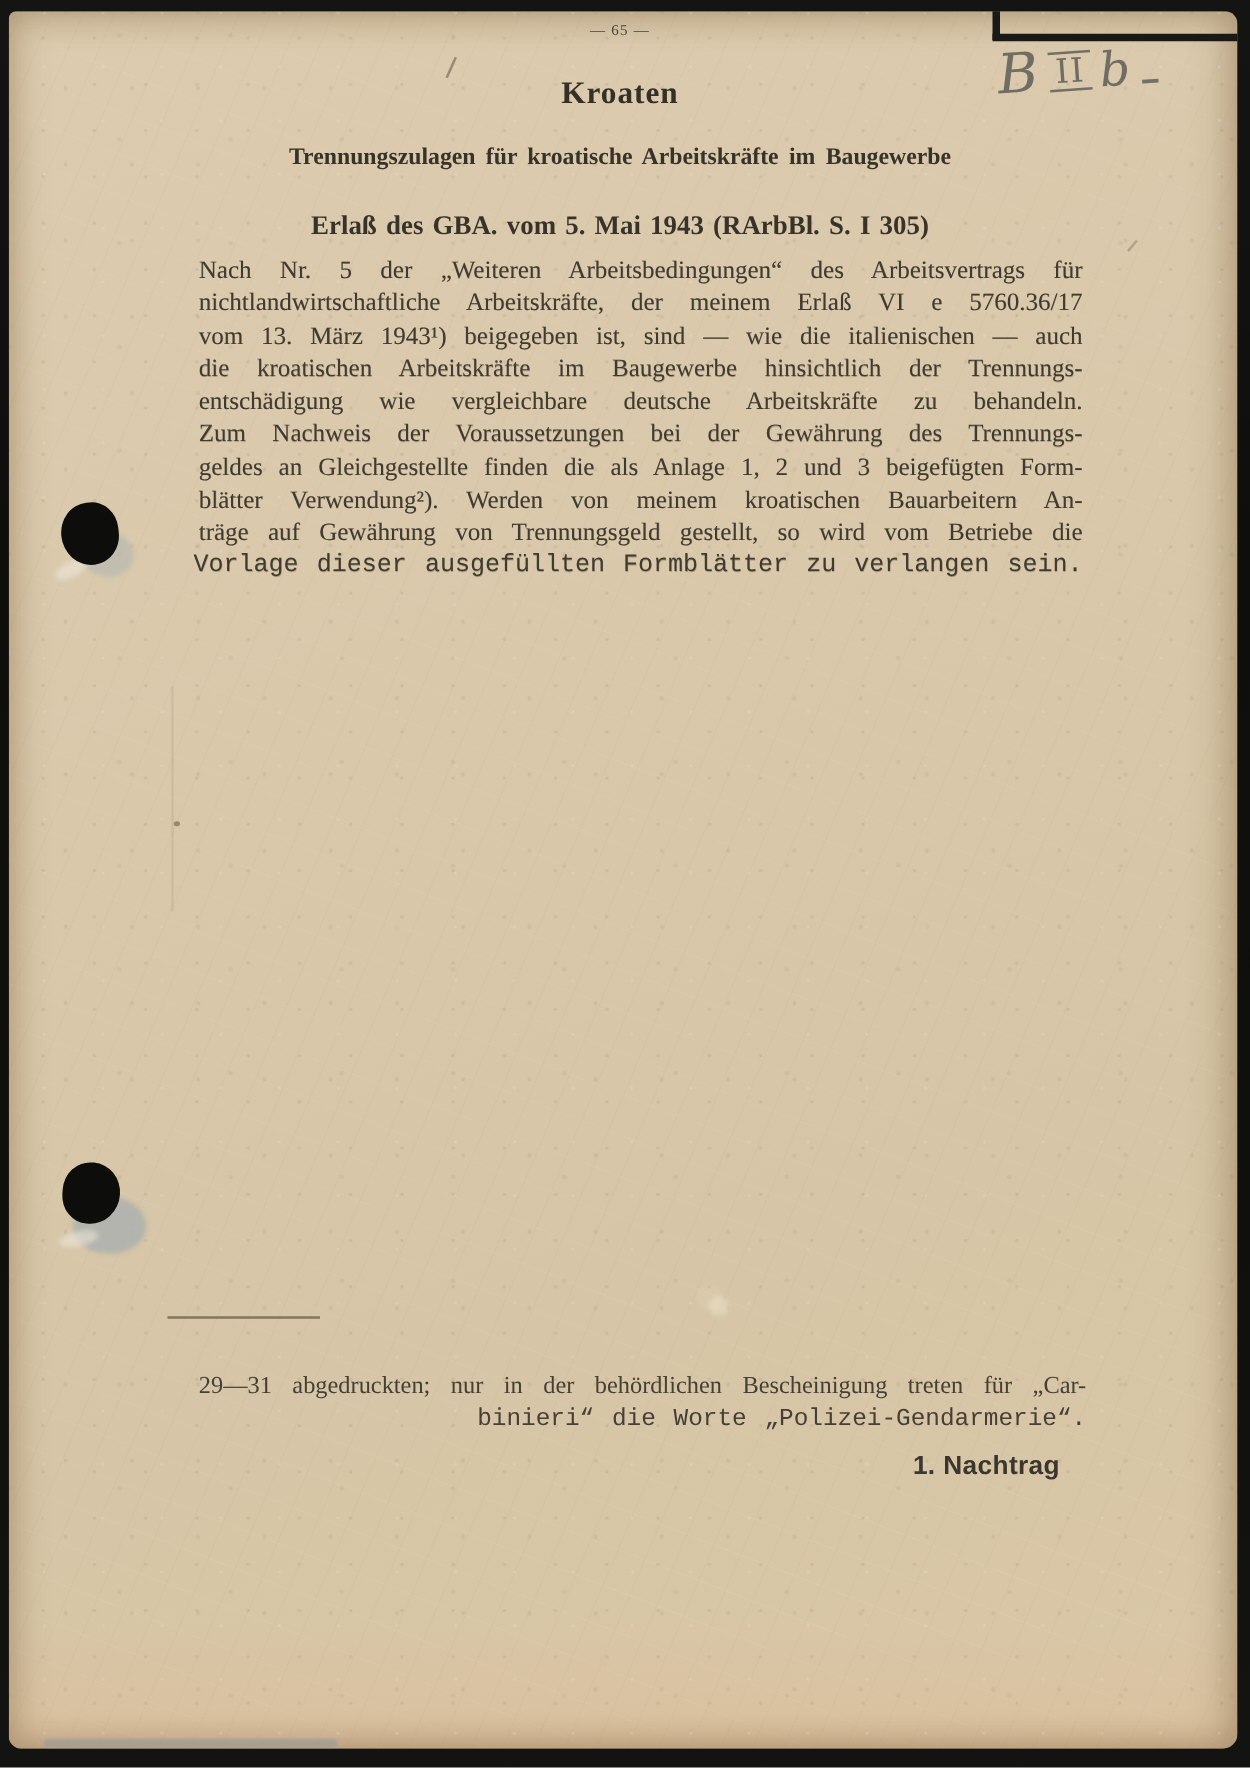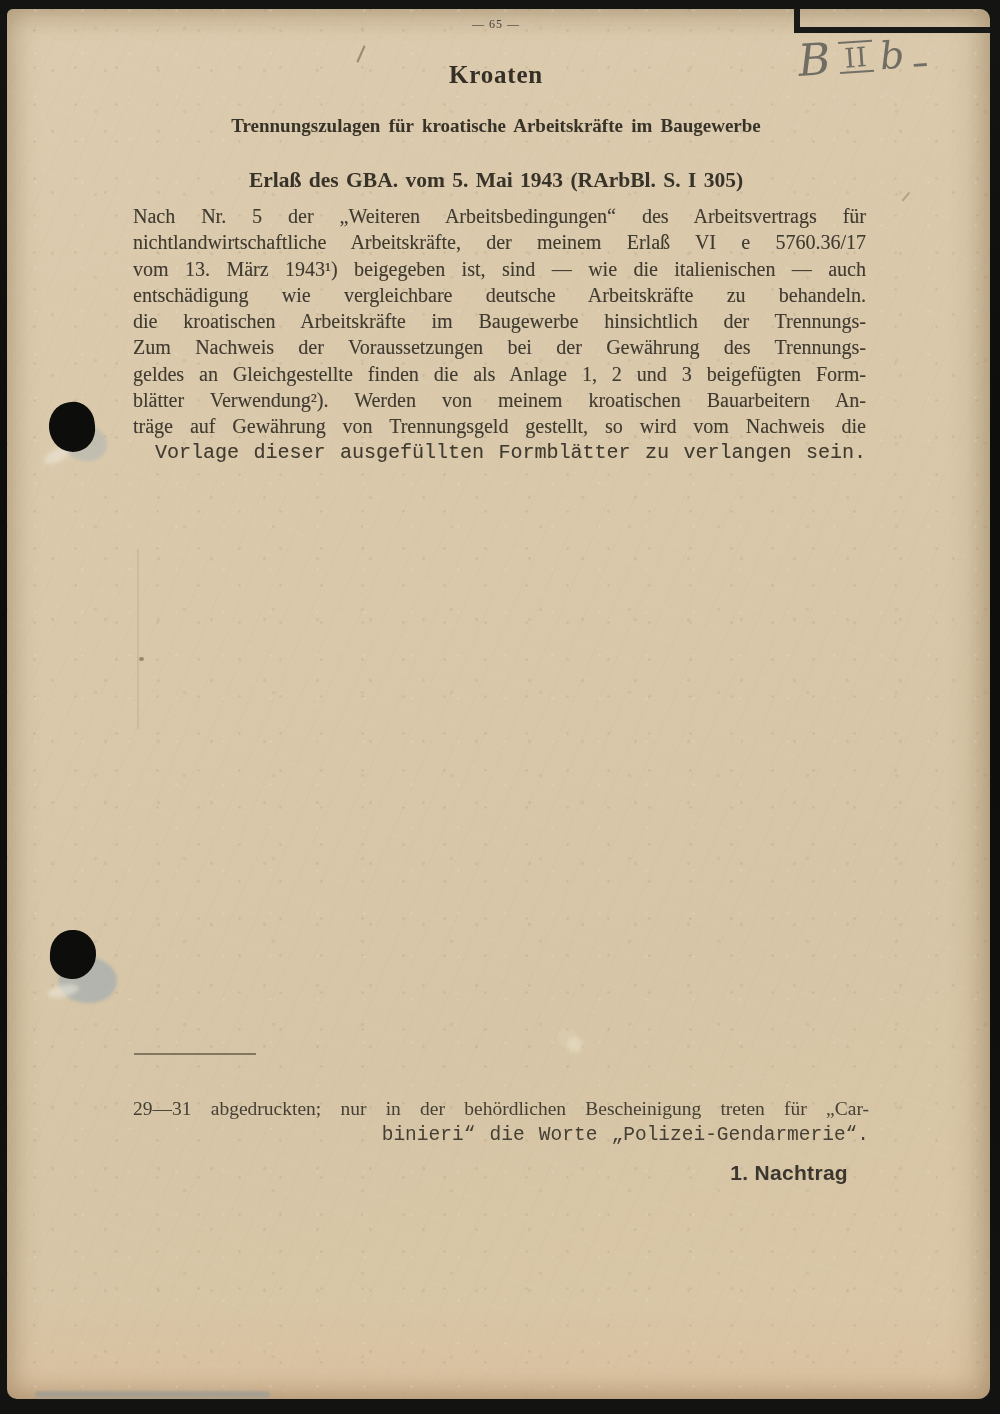--- a/index.html
+++ b/index.html
@@ -37,21 +37,21 @@
   .center-col{position:absolute;left:119px;width:740px;text-align:center;}
   .page-number{position:absolute;top:8px;width:100%;font-size:12px;letter-spacing:1px;color:#46413a;}
   .kicker{position:absolute;top:52px;width:100%;font-size:25px;font-weight:bold;letter-spacing:.8px;color:#353027;}
   .doc-title{position:absolute;top:106px;width:100%;font-size:19px;font-weight:bold;word-spacing:3.5px;color:#383329;}
   .doc-subtitle{position:absolute;top:139px;width:100%;font-size:21.5px;font-weight:bold;word-spacing:2px;color:#383329;margin-top:20px;}
   .body-text{
     position:absolute;left:126px;top:194px;width:733px;
     font-size:20px;line-height:26.3px;color:#403b31;
     text-shadow:.3px .3px 0 rgba(62,56,44,.30);
   }
-  .jline{text-align:justify;text-align-last:justify;-moz-text-align-last:justify;}
+  .jline{text-align:justify;text-align-last:justify;margin-left:26px;-moz-text-align-last:justify;}
   .jline-last{text-align:right;word-spacing:2.5px;font-family:Liberation Mono, monospace;}
   .fn-rule{position:absolute;left:127px;top:1044px;width:122px;height:2px;background:rgba(92,84,64,.7);}
   .footnote1{position:absolute;left:126px;top:1055px;width:736px;font-size:19.5px;color:#454035;word-spacing:2px;}
   .footnote2{
     position:absolute;left:126px;top:1087px;width:736px;
     font-size:19.5px;line-height:26.2px;color:#454035;
   }
   .supplement{
     position:absolute;top:1152px;right:142px;
     font-family:"Liberation Sans","DejaVu Sans",sans-serif;
@@ -115,26 +115,26 @@
     <div class="page-number">— 65 —</div>
     <div class="kicker">Kroaten</div>
     <div class="doc-title">Trennungszulagen für kroatische Arbeitskräfte im Baugewerbe</div>
     <div class="doc-subtitle">Erlaß des GBA. vom 5. Mai 1943 (RArbBl. S. I 305)</div>
   </div>
 
   <div class="body-text">
     <div class="jline">Nach Nr. 5 der „Weiteren Arbeitsbedingungen“ des Arbeitsvertrags für</div>
     <div class="jline">nichtlandwirtschaftliche Arbeitskräfte, der meinem Erlaß VI e 5760.36/17</div>
     <div class="jline">vom 13. März 1943¹) beigegeben ist, sind — wie die italienischen — auch</div>
+    <div class="jline">die kroatischen Arbeitskräfte im Baugewerbe hinsichtlich der Trennungs-</div>
     <div class="jline">entschädigung wie vergleichbare deutsche Arbeitskräfte zu behandeln.</div>
-    <div class="jline">die kroatischen Arbeitskräfte im Baugewerbe hinsichtlich der Trennungs-</div>
     <div class="jline">Zum Nachweis der Voraussetzungen bei der Gewährung des Trennungs-</div>
     <div class="jline">geldes an Gleichgestellte finden die als Anlage 1, 2 und 3 beigefügten Form-</div>
     <div class="jline">blätter Verwendung²). Werden von meinem kroatischen Bauarbeitern An-</div>
-    <div class="jline">träge auf Gewährung von Trennungsgeld gestellt, so wird vom Nachweis die</div>
+    <div class="jline">träge auf Gewährung von Trennungsgeld gestellt, so wird vom Betriebe die</div>
     <div class="jline-last">Vorlage dieser ausgefüllten Formblätter zu verlangen sein.</div>
   </div>
 
   <div class="fn-rule"></div>
   <div class="footnote2">
     <div class="jline">29—31 abgedruckten; nur in der behördlichen Bescheinigung treten für „Car-</div>
     <div class="jline-last">binieri“ die Worte „Polizei-Gendarmerie“.</div>
   </div>
 
   <div class="supplement">1. Nachtrag</div>

